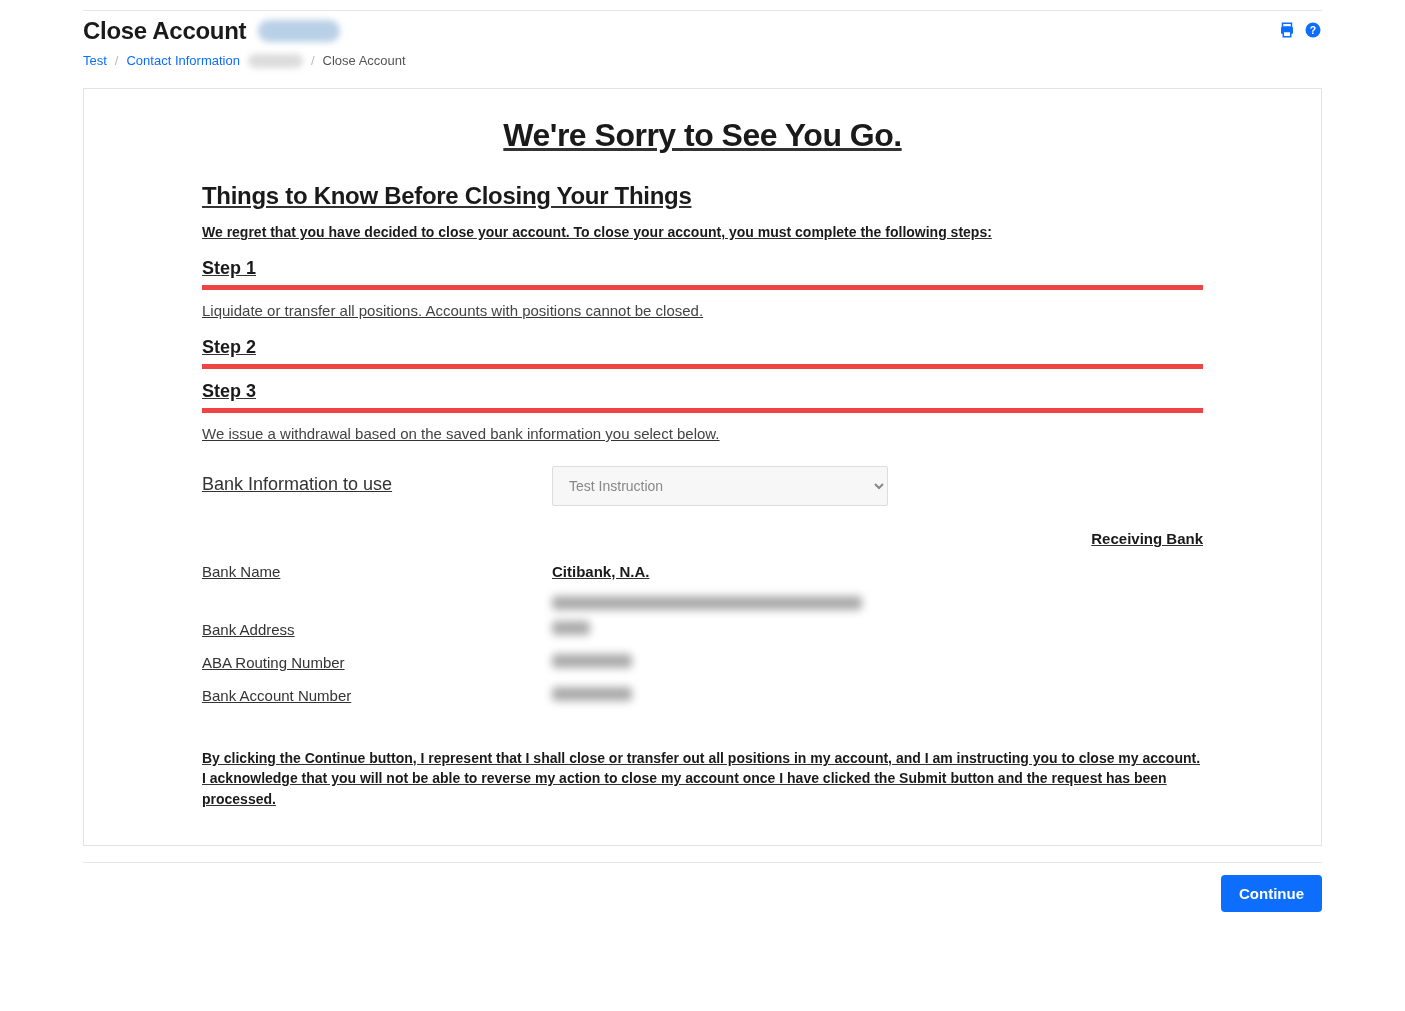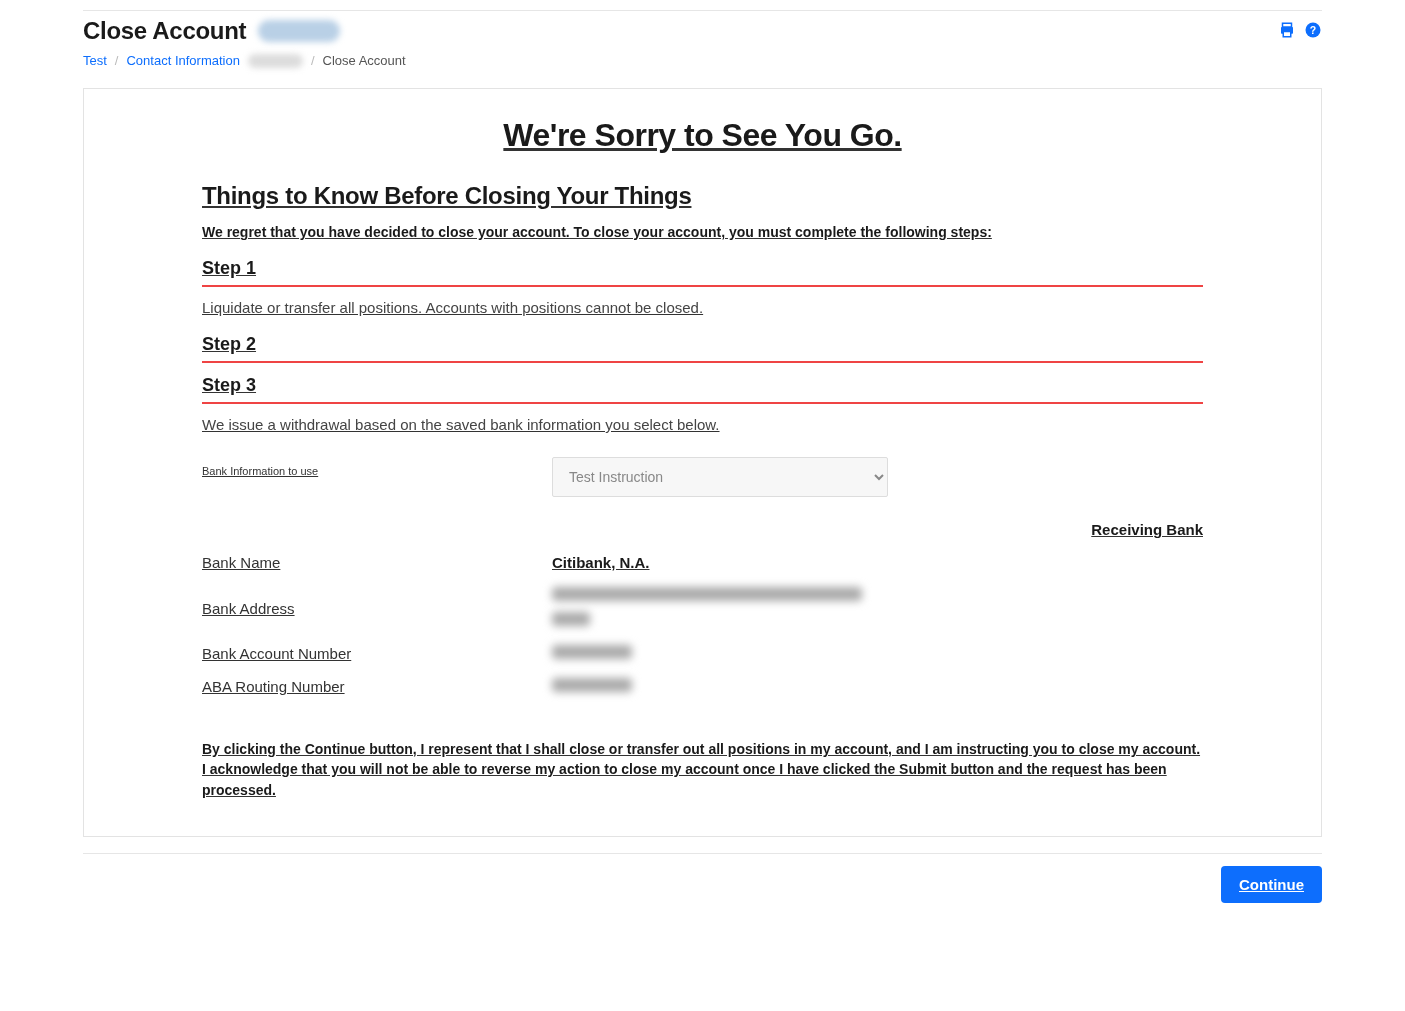--- a/index.html
+++ b/index.html
@@ -86,38 +86,38 @@
     .intro {
       font-size: 14px;
       font-weight: 700;
       color: #1a1a1a;
       padding-bottom: 18px;
     }
     .step-title {
       font-size: 18px;
       font-weight: 700;
       color: #1a1a1a;
-      border-bottom: 2px solid #ef4444;
+      border-bottom: 5px solid #ef4444;
       padding-bottom: 6px;
       margin-bottom: 12px;
     }
     .step-body {
       font-size: 15px;
       color: #444;
       margin-bottom: 18px;
     }
     .form-row {
       display: flex;
       align-items: flex-start;
       margin: 24px 0;
     }
     .form-label {
       width: 350px;
       flex-shrink: 0;
-      font-size: 11px;
+      font-size: 18px;
       color: #333;
       padding-top: 8px;
     }
     .form-value {
       flex: 1;
       font-size: 15px;
       color: #333;
     }
     select.bank-select {
       width: 336px;
@@ -131,21 +131,21 @@
     }
     .section-label {
       font-weight: 700;
       color:#1a1a1a;
       font-size:15px;
       margin: 18px 0 10px 0;
       text-align: right;
     }
     .data-row {
       display:flex;
-      align-items:center;
+      align-items:flex-end;
       margin: 16px 0;
     }
     .data-row .lbl {
       width: 350px;
       flex-shrink:0;
       font-size:15px;
       color:#333;
     }
     .data-row .val {
       flex:1;
@@ -176,21 +176,20 @@
     }
     .continue-btn {
       background: #0d6efd;
       color: #fff;
       border: none;
       border-radius: 4px;
       padding: 10px 18px;
       font-size: 15px;
       font-weight: 600;
       cursor: pointer;
-      text-decoration: underline;
     }
   </style>
 </head>
 <body>
 
 <div class="page-wrap">
 
   <div class="header-row">
     <div class="header-left">
       <span class="page-title">Close Account</span>
@@ -253,33 +252,33 @@
 
     <div class="data-row">
       <div class="lbl">Bank Address</div>
       <div class="val">
         <span class="blur-box blur-line1"></span><br>
         <span class="blur-box blur-line2"></span>
       </div>
     </div>
 
     <div class="data-row">
+      <div class="lbl">ABA Routing Number</div>
+      <div class="val">
+        <span class="blur-box blur-med"></span>
+      </div>
+    </div>
+
+    <div class="data-row">
       <div class="lbl">Bank Account Number</div>
       <div class="val">
         <span class="blur-box blur-med"></span>
       </div>
     </div>
 
-    <div class="data-row">
-      <div class="lbl">ABA Routing Number</div>
-      <div class="val">
-        <span class="blur-box blur-med"></span>
-      </div>
-    </div>
-
     <div class="disclaimer">By clicking the Continue button, I represent that I shall close or transfer out all positions in my account, and I am instructing you to close my account. I acknowledge that you will not be able to reverse my action to close my account once I have clicked the Submit button and the request has been processed.</div>
   </div>
 
   <div class="footer-bar">
     <button class="continue-btn">Continue</button>
   </div>
 
 </div>
 
 </body></html>

